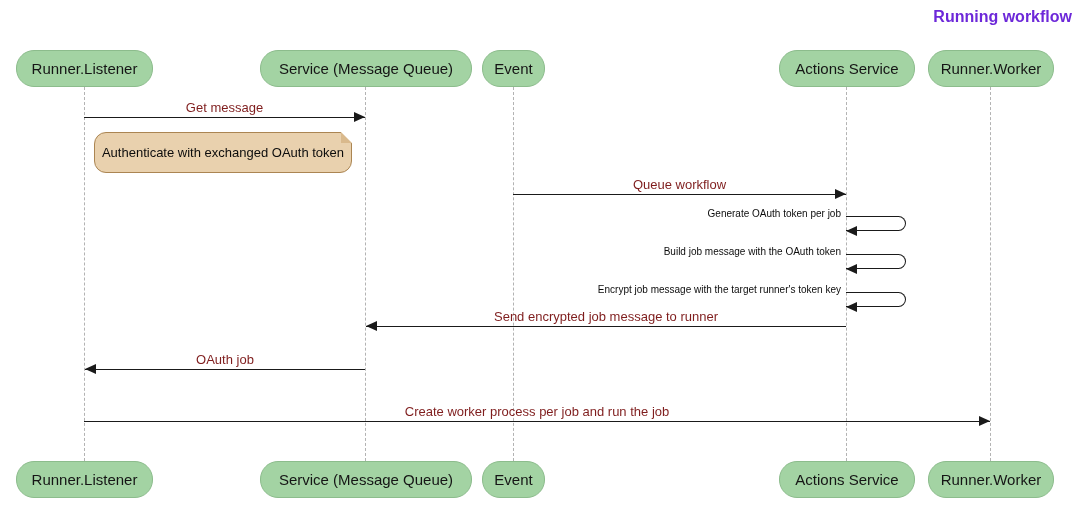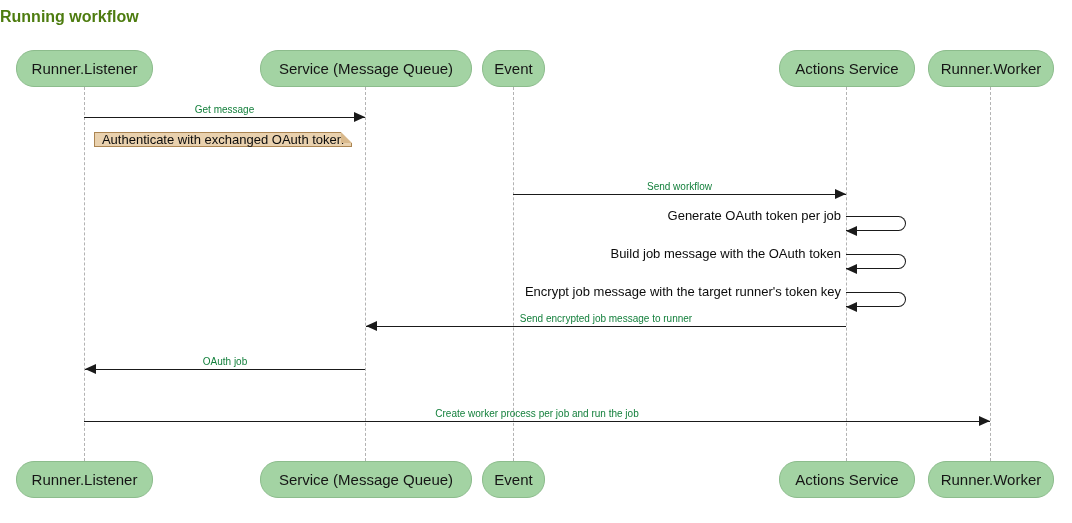--- a/index.html
+++ b/index.html
@@ -8,24 +8,24 @@
     width: 1072px;
     height: 523px;
     background: #ffffff;
     font-family: "Liberation Sans", sans-serif;
     color: #111;
     overflow: hidden;
   }
   .title {
     position: absolute;
     top: 8px; left: 0; right: 0;
-    text-align: left;
+    text-align: right;
     font-size: 16px;
     font-weight: bold;
-    color: #4d7c0f;
+    color: #6d28d9;
   }
   .lifeline {
     position: absolute;
     top: 87px;
     height: 374px;
     width: 0;
     border-left: 1px dashed var(--lifeline, #b3b3b3);
   }
   .actor {
     position: absolute;
@@ -47,22 +47,22 @@
     position: absolute;
     height: 0;
     border-top: 1px solid var(--line, #1a1a1a);
   }
   .arrow-label {
     position: absolute;
     left: 50%;
     transform: translateX(-50%);
     bottom: 3px;
     white-space: nowrap;
-    font-size: 10px;
-    color: #15803d;
+    font-size: 13px;
+    color: #7f1d1d;
   }
   .head {
     position: absolute;
     width: 0; height: 0;
     border-top: 5px solid transparent;
     border-bottom: 5px solid transparent;
   }
   .head.right { right: 0; top: -6px; border-left: 11px solid var(--line, #1a1a1a); }
   .head.left  { left: 0;  top: -6px; border-right: 11px solid var(--line, #1a1a1a); }
   .selfloop {
@@ -78,29 +78,29 @@
     left: 0;
     bottom: -6px;
     top: auto;
     border-right: 11px solid var(--line, #1a1a1a);
   }
   .loop-label {
     position: absolute;
     right: calc(100% + 5px);
     top: -9px;
     white-space: nowrap;
-    font-size: 13px;
+    font-size: 10px;
     color: #0c0c0c;
   }
   .note {
     position: absolute;
-    height: 15px;
+    height: 41px;
     background: var(--note-fill, #e9d1ae);
     border: 1px solid var(--note-border, #ab8552);
-    border-radius: 0;
+    border-radius: 12px;
     display: flex;
     align-items: center;
     justify-content: center;
     font-size: 13px;
     color: #0c0c0c;
     box-sizing: border-box;
     white-space: nowrap;
     text-align: center;
   }
   .fold {
@@ -137,21 +137,21 @@
     <span class="arrow-label">Get message</span>
     <i class="head right"></i>
   </div>
 
   <div class="note" style="left:94px;top:132px;width:258px">
     <span>Authenticate with exchanged OAuth token</span>
     <i class="fold"></i>
   </div>
 
   <div class="arrow" style="left:513px;top:194px;width:333px">
-    <span class="arrow-label">Send workflow</span>
+    <span class="arrow-label">Queue workflow</span>
     <i class="head right"></i>
   </div>
 
   <div class="selfloop" style="left:846px;top:216px">
     <span class="loop-label">Generate OAuth token per job</span>
     <i class="head"></i>
   </div>
 
   <div class="selfloop" style="left:846px;top:254px">
     <span class="loop-label">Build job message with the OAuth token</span>

